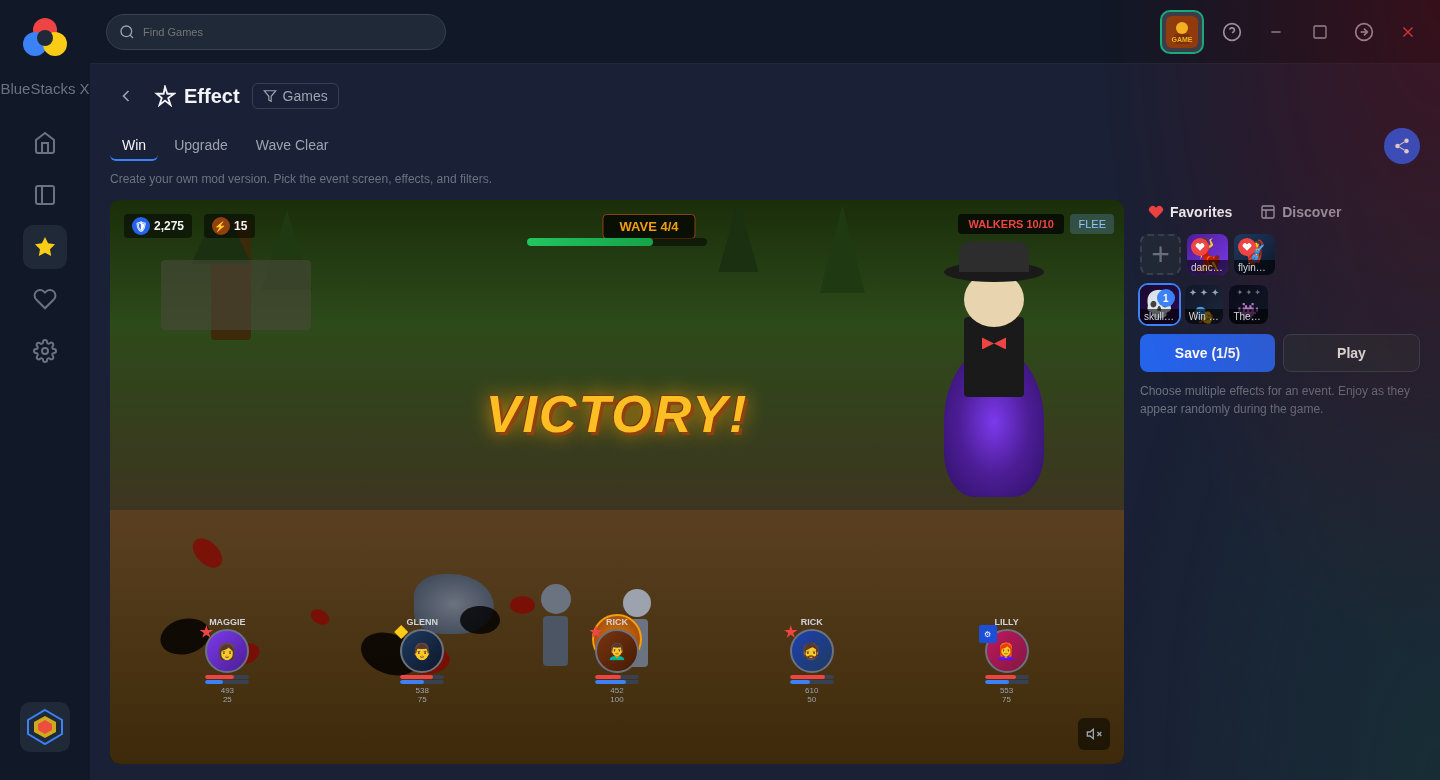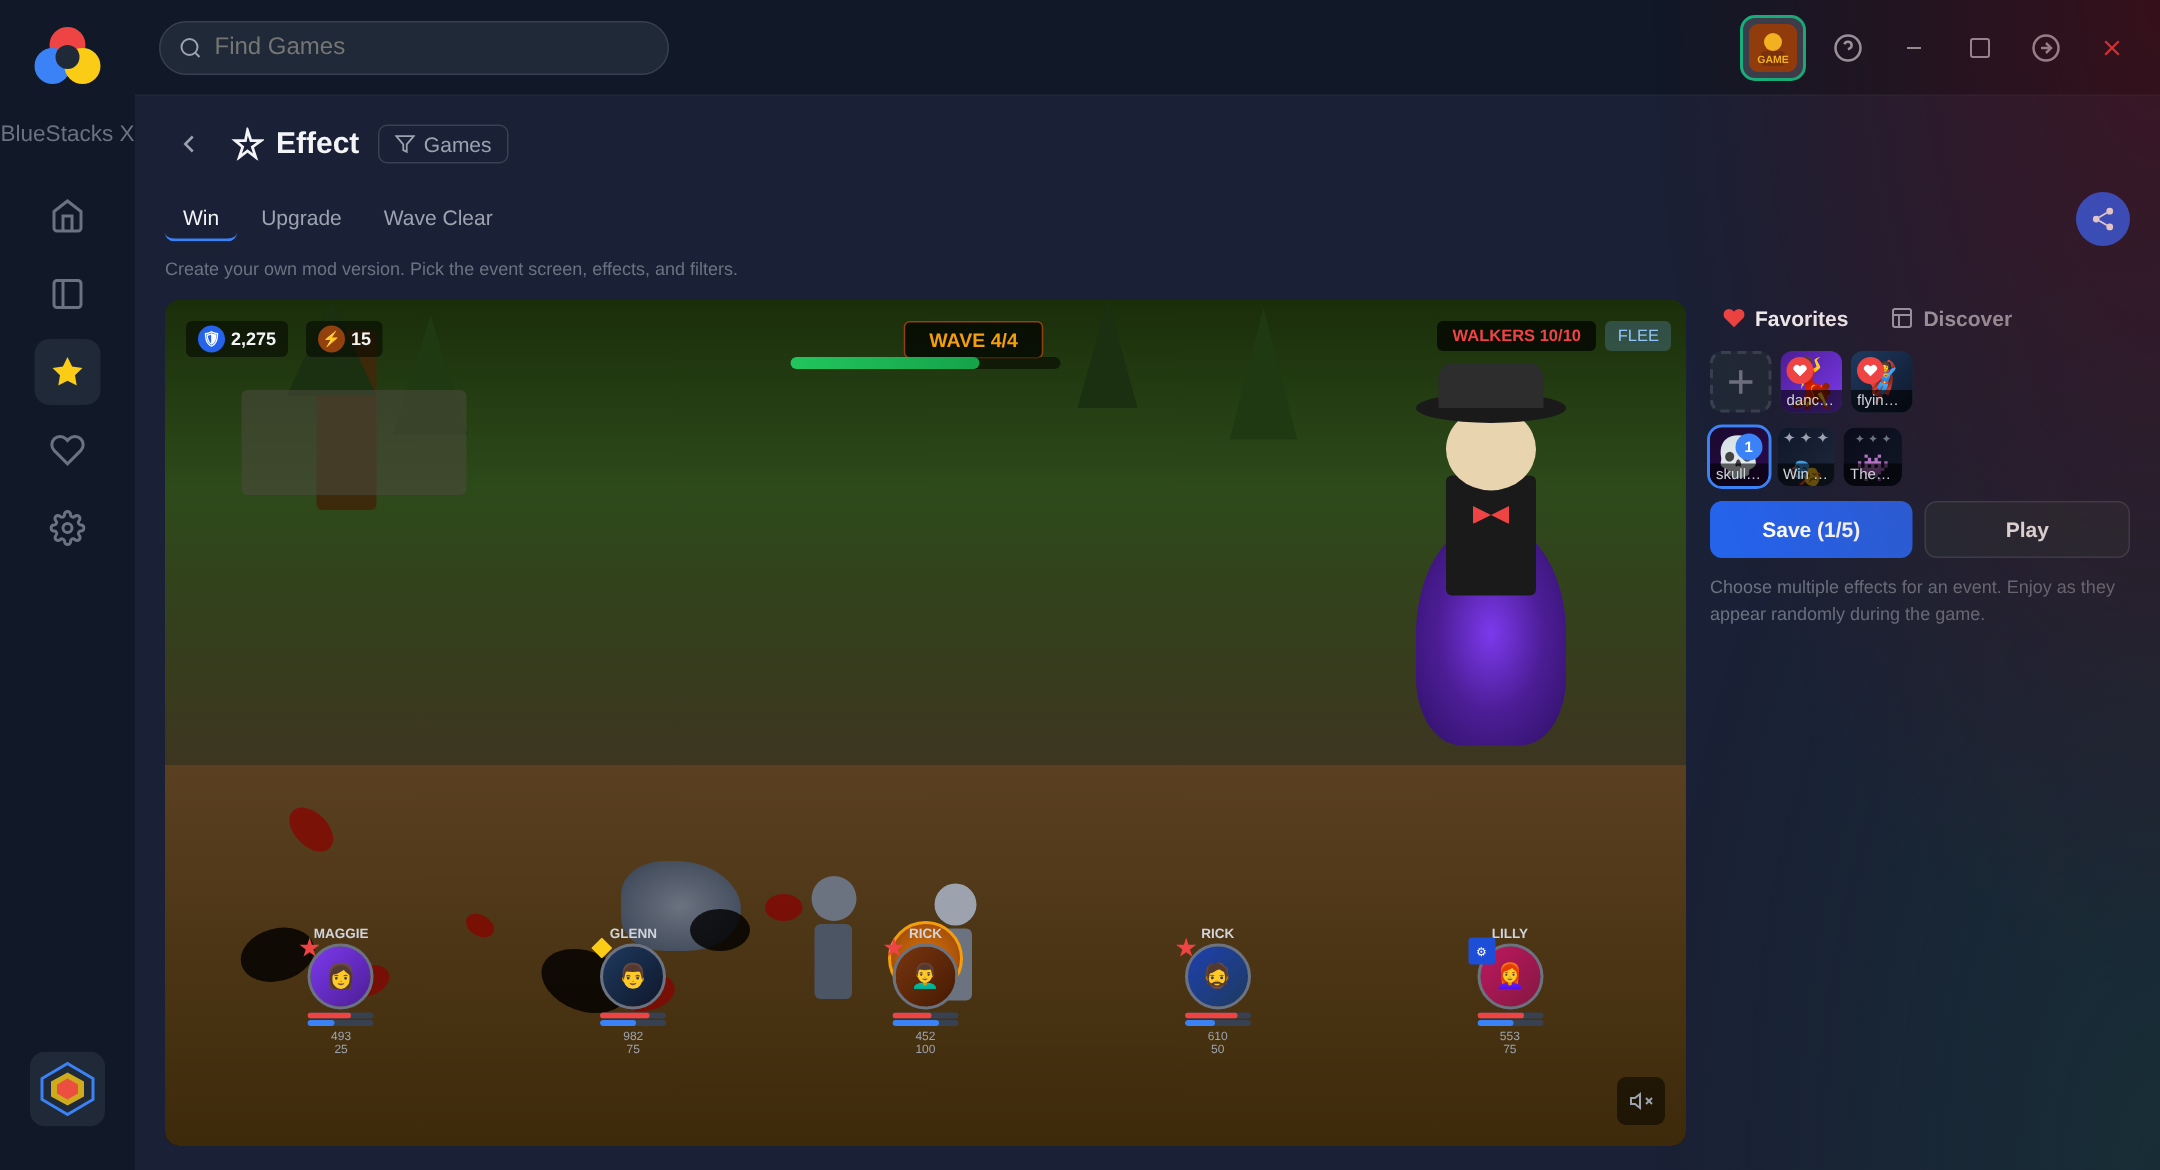--- a/index.html
+++ b/index.html
@@ -72,21 +72,21 @@
       align-items: center;
       padding: 0 12px;
       gap: 8px;
       color: #9ca3af;
     }
     .search-bar input {
       background: transparent;
       border: none;
       outline: none;
       color: #86efac;
-      font-size: 16px;
+      font-size: 11px;
       flex: 1;
     }
     .topbar-right {
       margin-left: auto;
       display: flex;
       align-items: center;
       gap: 12px;
     }
     .game-icon {
       width: 44px;
@@ -778,20 +778,23 @@
           </div>
 
           <div class="walkers-badge">
             <span>WALKERS 10/10</span>
           </div>
           <div class="flee-badge">
             <span>FLEE</span>
           </div>
 
 
+          <div class="victory-text">
+            <span>VICTORY!</span>
+          </div>
 
           <div style="position:absolute;right:70px;top:35%;transform:translateY(-50%);width:120px;height:200px;">
 
             <div style="position:absolute;bottom:0;left:10px;width:100px;height:150px;background:radial-gradient(ellipse at center,#7c3aed 0%,#4c1d95 50%,#2e1065 100%);border-radius:50% 50% 30% 30%;"></div>
 
             <div style="position:absolute;bottom:100px;left:30px;width:60px;height:80px;background:#1a1a1a;border-radius:4px;"></div>
 
             <div style="position:absolute;bottom:170px;left:30px;width:60px;height:55px;background:#e8d5b0;border-radius:50%;"></div>
 
             <div style="position:absolute;bottom:215px;left:10px;width:100px;height:20px;background:#1a1a1a;border-radius:50%;"></div>
@@ -843,21 +846,21 @@
               </div>
               <div class="health-bars">
                 <div class="hbar">
                     <div class="hbar-fill hbar-red" style="width:75%"></div>
                   </div>
                 <div class="hbar">
                     <div class="hbar-fill hbar-blue" style="width:55%"></div>
                   </div>
               </div>
               <div class="char-stats">
-                <div>982</div>
+                <div>538</div>
                 <div>75</div>
               </div>
             </div>
 
             <div class="character">
               <div class="char-name">RICK</div>
               <div style="position:relative;">
                 <div style="width:14px;height:14px;background:#ef4444;clip-path:polygon(50% 0%,61% 35%,98% 35%,68% 57%,79% 91%,50% 70%,21% 91%,32% 57%,2% 35%,39% 35%);position:absolute;left:-6px;top:-4px;z-index:2;"></div>
                 <div class="char-avatar" style="background:linear-gradient(135deg,#78350f,#451a03);">👨‍🦱</div>
               </div>

